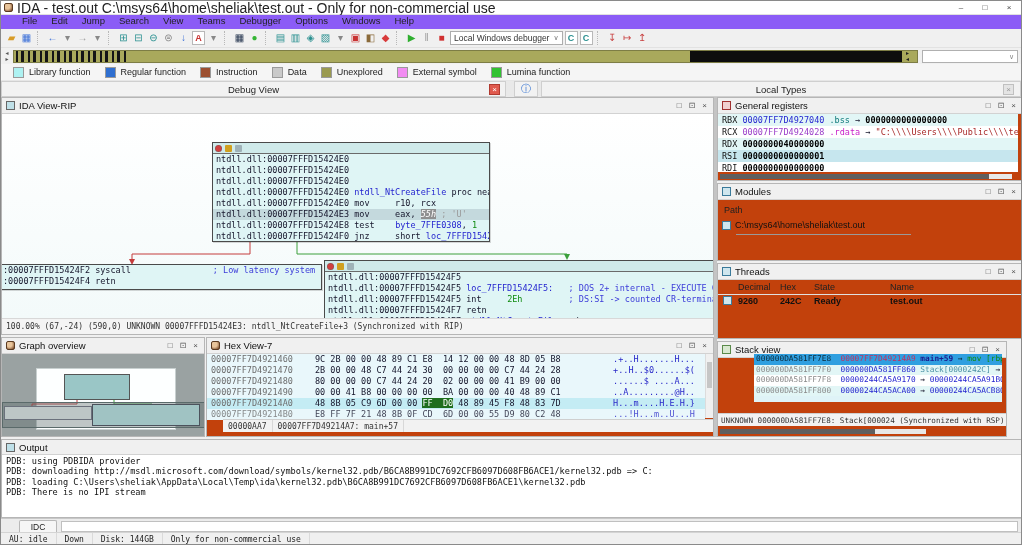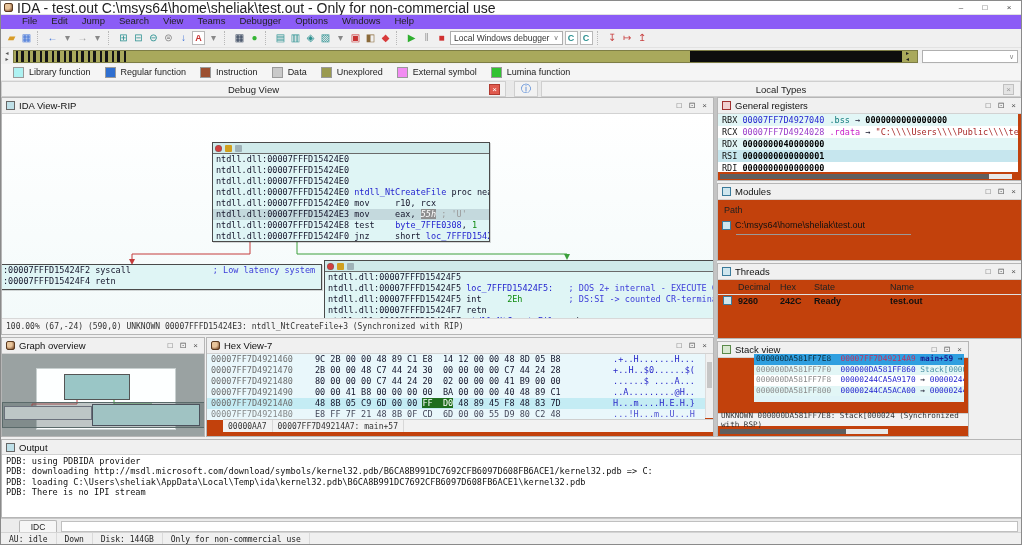--- a/index.html
+++ b/index.html
@@ -139,21 +139,21 @@
   .mod-underline{position:absolute;left:18px;top:50px;width:175px;border-top:1px solid #9a9a9a;}
 
   #threads{left:716px;top:262px;width:306px;height:76px;}
   .thr-h{position:absolute;left:0;top:18px;right:0;height:13px;border-bottom:1px solid #e0e0e0;font-size:9px;color:#222;}
   .thr-h span{position:absolute;top:0;}
   .thr-r{position:absolute;left:0;top:32px;right:0;height:13px;font-size:9px;color:#111;font-weight:bold;}
   .thr-r span{position:absolute;top:0;}
   .thr-ico{position:absolute;left:5px;top:2px;width:9px;height:9px;background:#cfe6ee;border:1px solid #3a7a9a;}
   .c1{left:20px;} .c2{left:62px;} .c3{left:96px;} .c4{left:172px;}
 
-  #stack-view{left:716px;top:340px;width:252px;height:96px;}
+  #stack-view{left:716px;top:340px;width:290px;height:96px;}
   .stackrows{position:absolute;left:0;top:12px;right:4px;height:49px;overflow:hidden;margin-left:36px;}
   .stkrow{height:10.5px;line-height:10.5px;font-size:7.8px;white-space:pre;padding-left:2px;}
   .stkrow.sel{background:#2f9fe0;}
   .stkrow.sel .k-plain{color:#0a2a3a;}
   .stk-partial{height:6px;background:#dff3f7;}
   .stkstatus{position:absolute;left:0;bottom:10px;right:0;height:13px;background:#f2f2f2;border-top:1px solid #cfcfcf;
              display:flex;align-items:center;padding-left:3px;font-size:7.6px;color:#333;}
 
   
   #output{left:0;top:438px;width:1022px;height:79px;}

